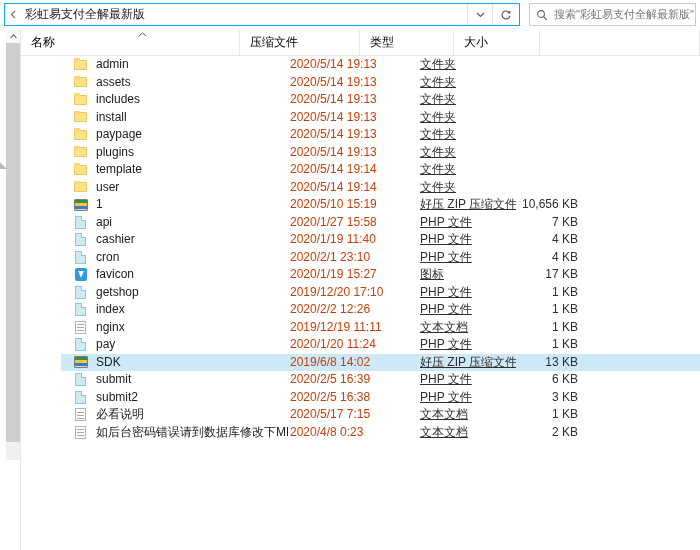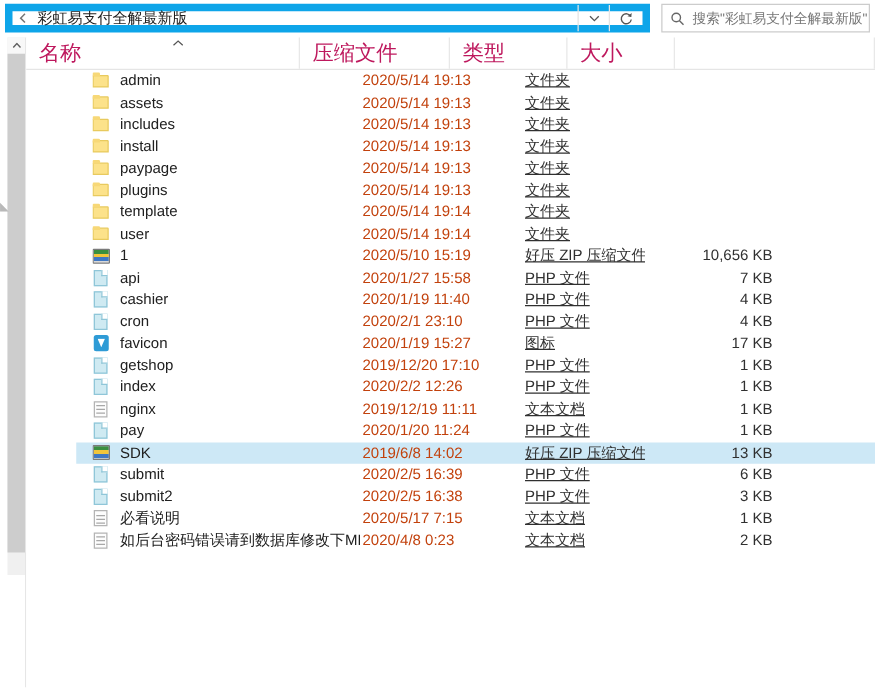--- a/index.html
+++ b/index.html
@@ -29,21 +29,21 @@
     background: #ffffff;
     display: flex;
     align-items: center;
   }
 
   .addressbar {
     position: absolute;
     left: 4px; top: 3px;
     width: 516px;
     height: 23px;
-    border: 6px solid #0ea5e9;
+    border: 1px solid #0ea5e9;
     background: #ffffff;
     display: flex;
     align-items: center;
     box-sizing: border-box;
   }
   .addr-back-arrow {
     width: 16px;
     height: 21px;
     display: flex;
     align-items: center;
@@ -159,22 +159,22 @@
     left: 21px; top: 30px;
     width: 679px;
     height: 25px;
     background: #ffffff;
     border-bottom: 1px solid #e5e5e5;
   }
   .colheader .col {
     position: absolute;
     top: 0;
     height: 25px;
-    font-size: 17px;
-    color: #be185d;
+    font-size: 12px;
+    color: #000000;
     display: flex;
     align-items: center;
     box-sizing: border-box;
     border-right: 1px solid #e8e8e8;
     padding-left: 10px;
   }
   .col-name  { left: 0px;   width: 219px; }
   .col-date  { left: 219px; width: 120px; }
   .col-type  { left: 339px; width: 94px;  }
   .col-size  { left: 433px; width: 86px;  }
@@ -227,21 +227,20 @@
     align-items: center;
   }
   .cell-name .label { margin-left: 7px; }
   .cell-date { left: 229px; width: 116px; color: #c2410c; }
   .cell-type { left: 359px; width: 96px; color: #303030; text-decoration: underline; }
   .cell-size {
     left: 437px;
     width: 80px;
     text-align: right;
     color: #303030;
-    padding-left: 40px;
   }
 
   
   .icon {
     width: 15px;
     height: 14px;
     position: relative;
     flex: 0 0 auto;
     display: inline-block;
   }

